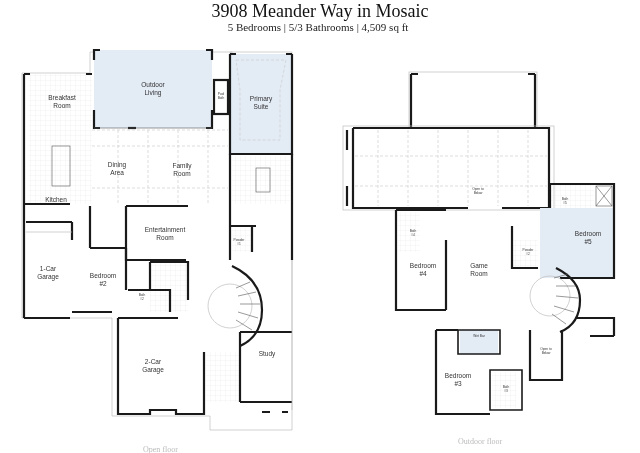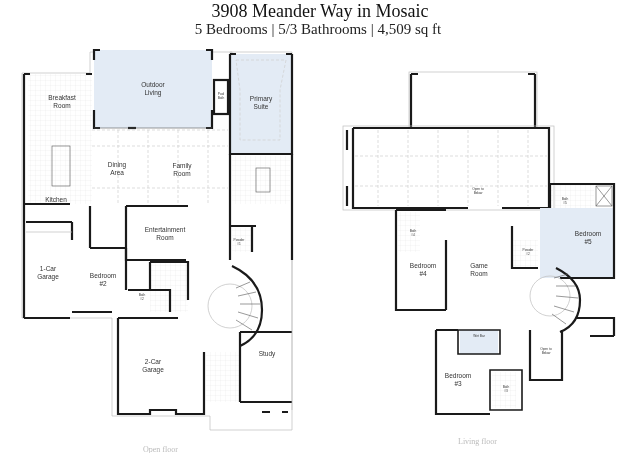--- a/index.html
+++ b/index.html
@@ -1,18 +1,18 @@
 <!DOCTYPE html>
 <html><head>
 <meta charset="utf-8">
 <style>
   html,body{margin:0;padding:0;background:#ffffff;}
   body{width:640px;height:453px;position:relative;overflow:hidden;font-family:"Liberation Sans",sans-serif;}
   .title{position:absolute;left:0;top:1px;width:640px;text-align:center;font-family:"Liberation Serif",serif;font-weight:normal;font-size:18px;color:#111;}
-  .subtitle{position:absolute;left:0;top:21px;width:636px;text-align:center;font-family:"Liberation Serif",serif;font-size:15px;color:#222;}
+  .subtitle{position:absolute;left:0;top:21px;width:636px;text-align:center;font-family:"Liberation Serif",serif;font-size:11px;color:#222;}
   .floor-caption{position:absolute;font-family:"Liberation Serif",serif;font-size:8px;color:#bbb;}
   svg{position:absolute;left:0;top:0;}
   .wall{stroke:#1a1a1a;stroke-width:2.2;fill:none;}
   .thin{stroke:#555;stroke-width:0.6;fill:none;}
   .dash{stroke:#cfcfcf;stroke-width:0.7;stroke-dasharray:3,2;fill:none;}
   .outline{stroke:#bdbdbd;stroke-width:0.7;fill:none;}
   .tile{fill:url(#grid);}
   .room-label{font-family:"Liberation Sans",sans-serif;fill:#333;text-anchor:middle;}
   .lbl-m{font-size:6.5px;}
   .lbl-s{font-size:3.2px;}
@@ -171,13 +171,13 @@
     <text class="room-label lbl-m" x="479" y="268"><tspan>Game</tspan><tspan x="479" dy="8">Room</tspan></text>
     <text class="room-label lbl-s" x="528" y="251"><tspan>Powder</tspan><tspan x="528" dy="4">#2</tspan></text>
     <text class="room-label lbl-s" x="479" y="337">Wet Bar</text>
     <text class="room-label lbl-s" x="546" y="350"><tspan>Open to</tspan><tspan x="546" dy="4">Below</tspan></text>
     <text class="room-label lbl-m" x="458" y="378"><tspan>Bedroom</tspan><tspan x="458" dy="8">#3</tspan></text>
     <text class="room-label lbl-s" x="506" y="388"><tspan>Bath</tspan><tspan x="506" dy="4">#3</tspan></text>
   </g>
 </svg>
 
 <div class="floor-caption" style="left:143px;top:445px;">Open floor</div>
-<div class="floor-caption" style="left:458px;top:437px;">Living floor</div>
+<div class="floor-caption" style="left:458px;top:437px;">Outdoor floor</div>
 
 </body></html>

